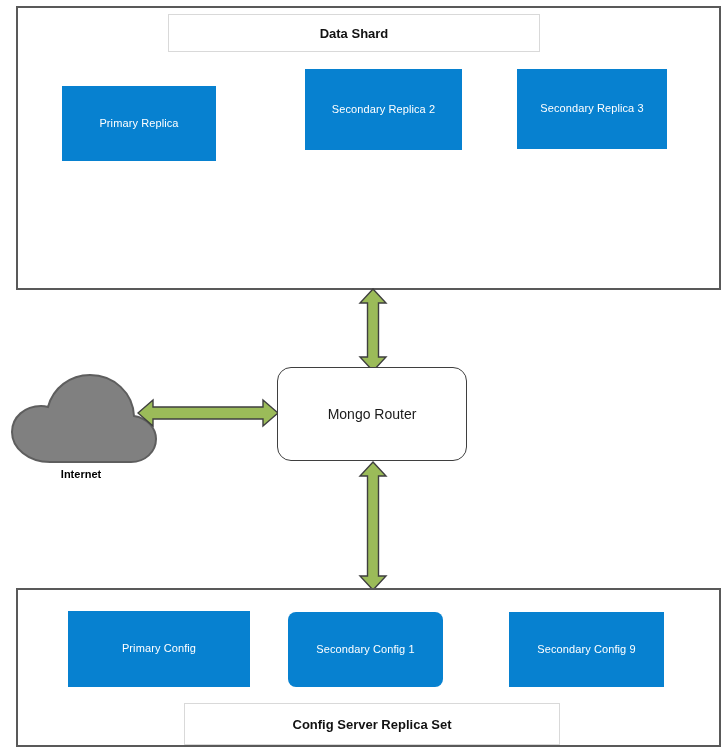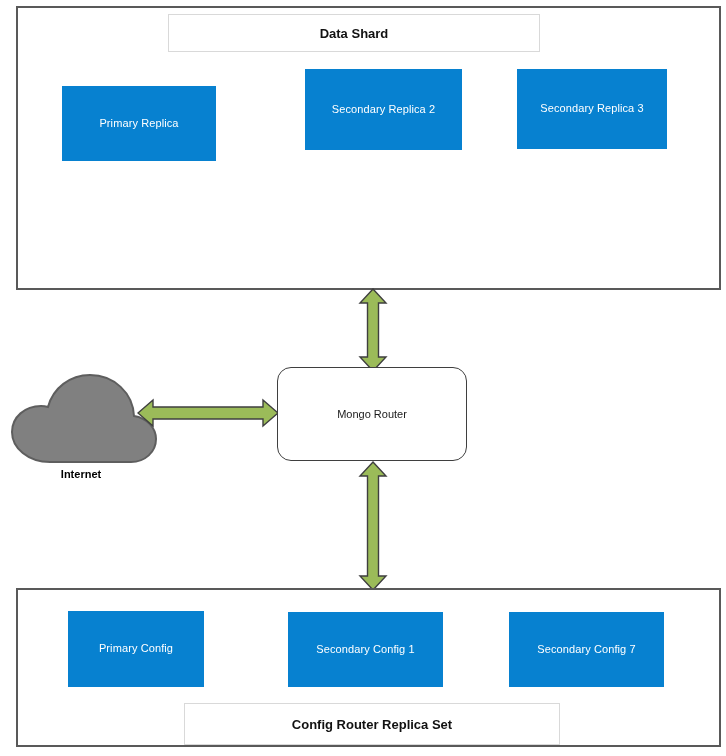--- a/index.html
+++ b/index.html
@@ -61,21 +61,21 @@
   .router-box {
     position: absolute;
     background: #ffffff;
     border: 1.2px solid #3F3F3F;
     border-radius: 14px;
     display: flex;
     align-items: center;
     justify-content: center;
     text-align: right;
     color: #1A1A1A;
-    font-size: 11px;
+    font-size: 14px;
     box-sizing: border-box;
   }
 
   
   .arrow {
     position: absolute;
   }
   .arrow svg { display: block; }
 
   
@@ -150,29 +150,29 @@
   </div>
 
   <div class="arrow" style="left:357px; top:461px; width:32px; height:130px;">
     <svg width="32" height="130" viewBox="0 0 32 130">
       <polygon points="16,1 29,15 21.5,15 21.5,115 29,115 16,129 3,115 10.5,115 10.5,15 3,15" fill="#9BBB59" stroke="#3F3F3F" stroke-width="1.4" stroke-linejoin="miter"></polygon>
     </svg>
   </div>
 
   <div class="group-box" style="left:16px; top:588px; width:705px; height:159px;"></div>
 
-  <div class="node-blue" style="left:68px; top:611px; width:136px; height:76px;">
+  <div class="node-blue" style="left:68px; top:611px; width:182px; height:76px;">
     <span>Primary Config</span>
   </div>
 
-  <div class="node-blue" style="left:288px; top:612px; width:155px; height:75px;">
+  <div class="node-blue" style="left:288px; top:612px; width:155px; height:75px;border-radius:8px;">
     <span>Secondary Config 1</span>
   </div>
 
   <div class="node-blue" style="left:509px; top:612px; width:155px; height:75px;">
-    <span>Secondary Config 7</span>
+    <span>Secondary Config 9</span>
   </div>
 
   <div class="caption-box" style="left:184px; top:703px; width:376px; height:42px;">
-    <span>Config Router Replica Set</span>
+    <span>Config Server Replica Set</span>
   </div>
 
 </div>
 
 </body></html>

